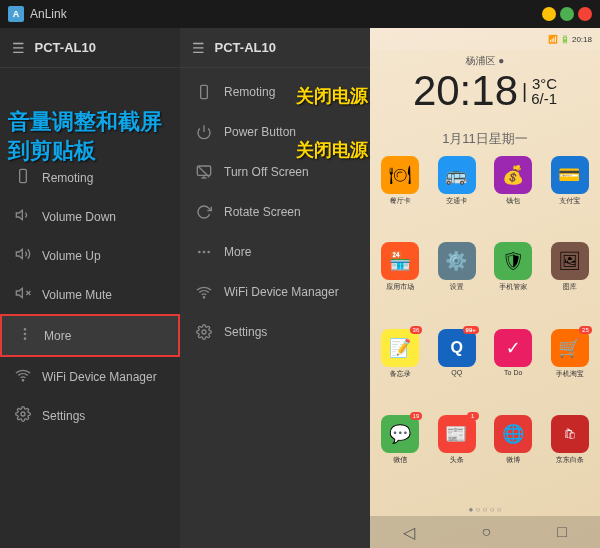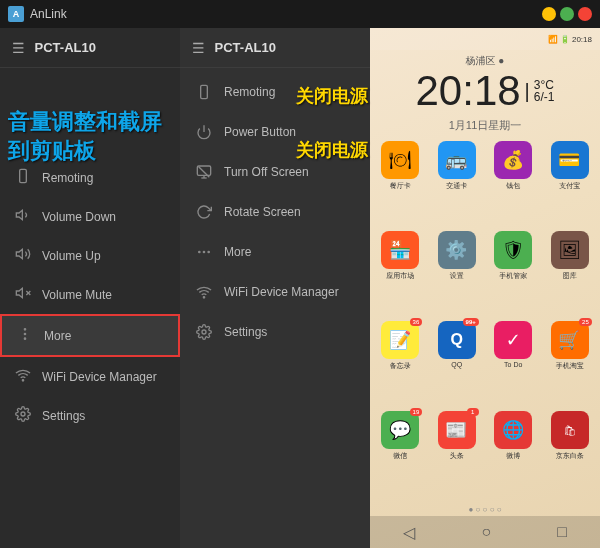--- a/index.html
+++ b/index.html
@@ -225,23 +225,23 @@
       font-size: 42px;
       font-weight: 300;
       color: #222;
       line-height: 1;
       display: flex;
       align-items: center;
       justify-content: center;
       gap: 4px;
     }
     .clock-date {
-      font-size: 11px;
+      font-size: 13px;
       color: #666;
-      margin-top: 6px;
+      margin-top: 18px;
     }
 
     
     .app-grid {
       display: grid;
       grid-template-columns: repeat(4, 1fr);
       gap: 4px;
       padding: 6px 4px;
       flex: 1;
     }
@@ -495,21 +495,21 @@
           <span>🔋</span>
           <span>20:18</span>
         </div>
       </div>
 
       <div class="clock-area">
         <div class="clock-location">杨浦区 ●</div>
         <div class="clock-time">
           <span>20:18</span>
           <span style="font-size:20px;">|</span>
-          <div style="display:flex; flex-direction:column; font-size:12px; text-align:left;">
+          <div style="display:flex; flex-direction:column; font-size:15px; text-align:right;">
             <span>3°C</span>
             <span>6/-1</span>
           </div>
         </div>
         <div class="clock-date">1月11日星期一</div>
       </div>
 
       <div class="app-grid">
 
         <div class="app-item">

